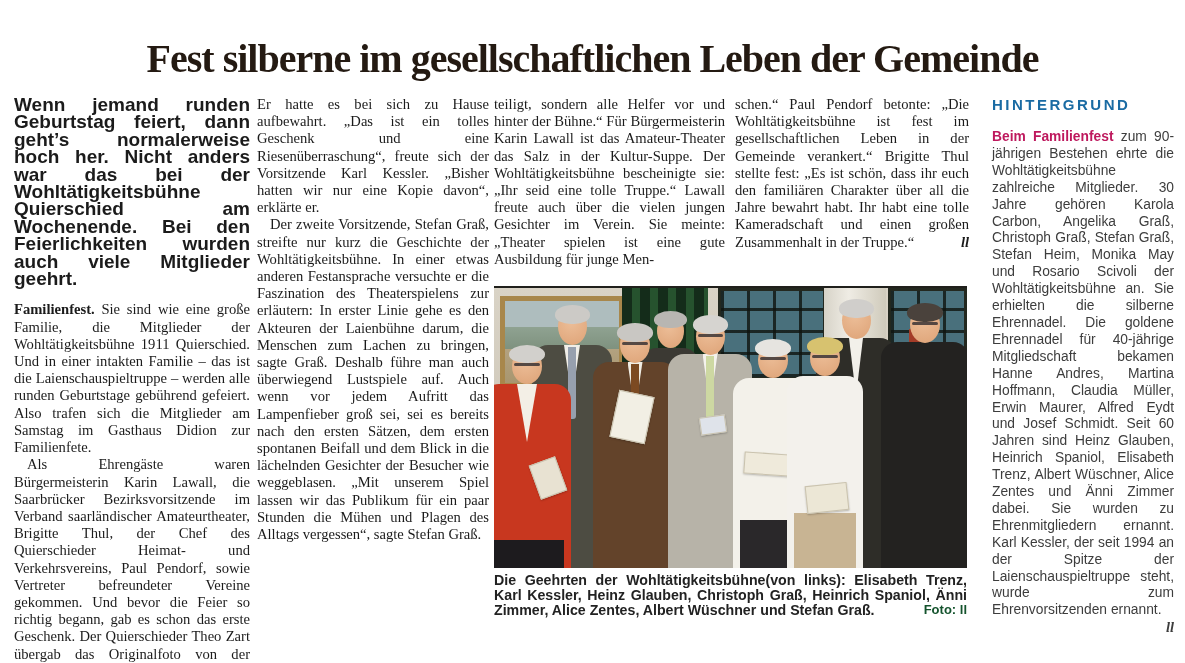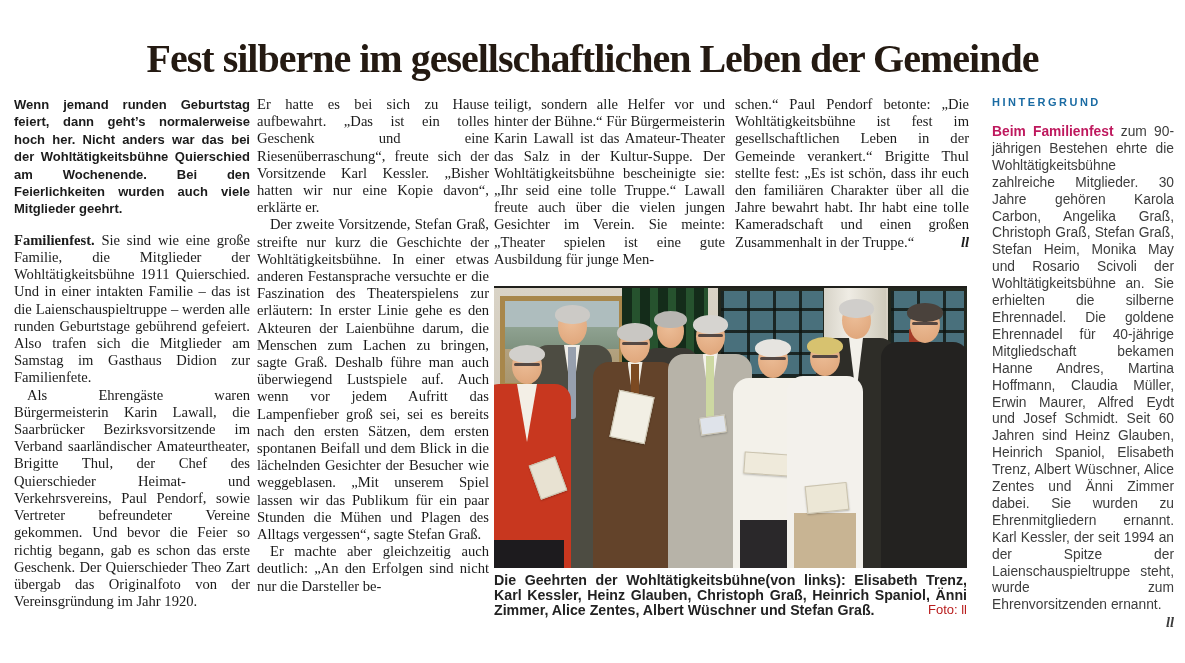--- a/index.html
+++ b/index.html
@@ -15,28 +15,28 @@
 
   
   .col{position:absolute;top:96px;text-align:justify;font-size:14.6px;line-height:17.2px;}
   .col p{margin:0;}
   .col p.indent{text-indent:13px;}
   .col .gap{height:14px;}
   #col1{left:14px;width:236px;}
   #col2{left:257px;width:232px;}
   #col3{left:494px;width:231px;height:189px;overflow:hidden;}
   #col4{left:690px;width:234px;margin-left:45px;}
-  .lead{font-family:"Liberation Sans", sans-serif;font-weight:bold;font-size:13px;line-height:17.4px;}
+  .lead{font-family:"Liberation Sans", sans-serif;font-weight:bold;font-size:19px;line-height:17.4px;}
   .runin{font-weight:bold;}
   .sig{float:right;font-style:italic;font-weight:bold;padding-left:10px;}
 
   
   #sidebar{position:absolute;left:992px;top:96px;width:182px;
     font-family:"Liberation Sans", sans-serif;}
-  .sidebar-title{font-weight:bold;font-size:11px;letter-spacing:2.5px;color:#1a6ba3;margin:0 0 16px 0;}
+  .sidebar-title{font-weight:bold;font-size:15px;letter-spacing:2.5px;color:#1a6ba3;margin:0 0 16px 0;}
   .sidebar-body{font-size:13.8px;line-height:16.9px;text-align:justify;color:#3d3d3d;margin:0;}
   .sidebar-body b{color:#be185d;}
   .sidebar-sig{float:right;font-style:italic;font-weight:bold;font-family:"Liberation Serif",serif;
     font-size:14.5px;color:#3d3d3d;padding-left:10px;}
 
   
   .photo{position:absolute;left:494px;top:286px;width:473px;height:282px;overflow:hidden;
     background:linear-gradient(180deg,#d9d3c6 0%,#cfc8ba 55%,#c6bfae 75%);border-top:2px solid #20201c;box-sizing:border-box;}
   .painting{position:absolute;left:6px;top:8px;width:124px;height:92px;
     border:5px solid #a8874b;box-sizing:border-box;
@@ -64,41 +64,40 @@
   .person .hair{border-radius:50% 50% 46% 46%;}
   .person .glasses{height:3px;background:rgba(35,35,42,.75);border-radius:2px;}
   .person .shirt{clip-path:polygon(0 0,100% 0,50% 100%);}
   .person .tie{border-radius:0 0 3px 3px;}
   .person .cert{border:1px solid #c9c2ae;box-shadow:0 1px 2px rgba(0,0,0,.25);}
 
   
   .caption{position:absolute;left:494px;top:573px;width:473px;
     font-family:"Liberation Sans", sans-serif;font-weight:bold;font-size:14.2px;line-height:15px;
     text-align:justify;color:#222;}
-  .credit{position:absolute;right:0;bottom:1px;font-weight:normal;font-size:13px;color:#b91c1c;
+  .credit{position:absolute;right:0;bottom:1px;font-weight:bold;font-size:13px;color:#14532d;
     background:#ffffff;padding-left:8px;}
 </style>
 </head>
 <body>
 
 <div class="page">
 
   <h1 class="headline">Fest silberne im gesellschaftlichen Leben der Gemeinde</h1>
 
   <div class="col" id="col1">
     <p class="lead">Wenn jemand runden Geburtstag feiert, dann geht’s normalerweise hoch her. Nicht anders war das bei der Wohltätigkeitsbühne Quierschied am Wochenende. Bei den Feierlichkeiten wurden auch viele Mitglieder geehrt.</p>
     <div class="gap"></div>
     <p><span class="runin">Familienfest.</span><span> Sie sind wie eine große Familie, die Mitglieder der Wohltätigkeitsbühne 1911 Quierschied. Und in einer intakten Familie – das ist die Laienschauspieltruppe – werden alle runden Geburtstage gebührend gefeiert. Also trafen sich die Mitglieder am Samstag im Gasthaus Didion zur Familienfete.</span></p>
     <p class="indent">Als Ehrengäste waren Bürgermeisterin Karin Lawall, die Saarbrücker Bezirksvorsitzende im Verband saarländischer Amateurtheater, Brigitte Thul, der Chef des Quierschieder Heimat- und Verkehrsvereins, Paul Pendorf, sowie Vertreter befreundeter Vereine gekommen. Und bevor die Feier so richtig begann, gab es schon das erste Geschenk. Der Quierschieder Theo Zart übergab das Originalfoto von der Vereinsgründung im Jahr 1920.</p>
   </div>
 
   <div class="col" id="col2">
     <p>Er hatte es bei sich zu Hause aufbewahrt. „Das ist ein tolles Geschenk und eine Riesenüberraschung“, freute sich der Vorsitzende Karl Kessler. „Bisher hatten wir nur eine Kopie davon“, erklärte er.</p>
     <p class="indent">Der zweite Vorsitzende, Stefan Graß, streifte nur kurz die Geschichte der Wohltätigkeitsbühne. In einer etwas anderen Festansprache versuchte er die Faszination des Theaterspielens zur erläutern: In erster Linie gehe es den Akteuren der Laienbühne darum, die Menschen zum Lachen zu bringen, sagte Graß. Deshalb führe man auch überwiegend Lustspiele auf. Auch wenn vor jedem Aufritt das Lampenfieber groß sei, sei es bereits nach den ersten Sätzen, dem ersten spontanen Beifall und dem Blick in die lächelnden Gesichter der Besucher wie weggeblasen. „Mit unserem Spiel lassen wir das Publikum für ein paar Stunden die Mühen und Plagen des Alltags vergessen“, sagte Stefan Graß.</p>
-    <p class="indent">Er machte aber gleichzeitig auch deutlich: „An den Erfolgen sind nicht nur die Darsteller be-</p>
   </div>
 
   <div class="col" id="col3">
     <p>teiligt, sondern alle Helfer vor und hinter der Bühne.“ Für Bürgermeisterin Karin Lawall ist das Amateur-Theater das Salz in der Kultur-Suppe. Der Wohltätigkeitsbühne bescheinigte sie: „Ihr seid eine tolle Truppe.“ Lawall freute auch über die vielen jungen Gesichter im Verein. Sie meinte: „Theater spielen ist eine gute Ausbildung für junge Men-</p>
   </div>
 
   <div class="col" id="col4">
     <p><span>schen.“ Paul Pendorf betonte: „Die Wohltätigkeitsbühne ist fest im gesellschaftlichen Leben in der Gemeinde verankert.“ Brigitte Thul stellte fest: „Es ist schön, dass ihr euch den familiären Charakter über all die Jahre bewahrt habt. Ihr habt eine tolle Kameradschaft und einen großen Zusammenhalt in der Truppe.“</span><span class="sig">ll</span></p>
   </div>
 

